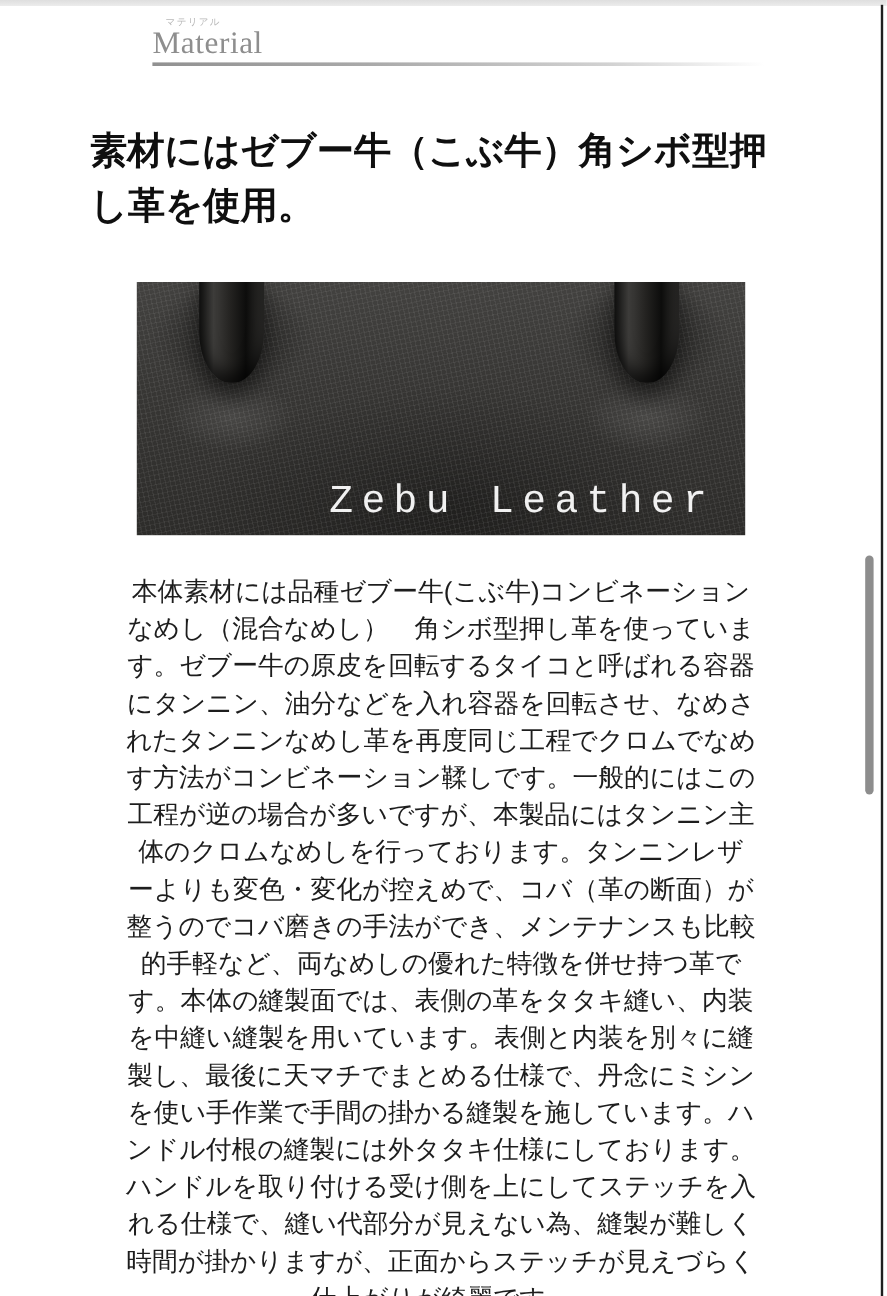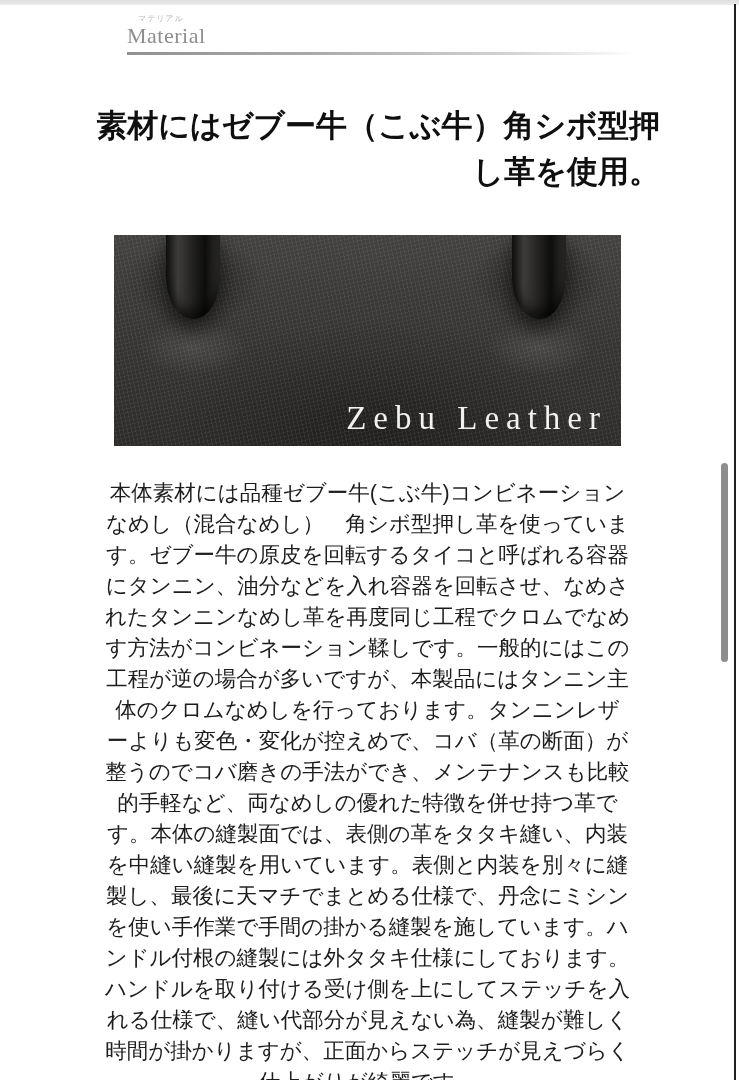--- a/index.html
+++ b/index.html
@@ -36,36 +36,36 @@
     margin-left: 11px;
     font-size: 8px;
     letter-spacing: 1px;
     color: #b8b8b8;
     line-height: 9px;
     font-family: "Liberation Serif", serif;
   }
   .sec-title {
     font-family: "Liberation Serif", serif;
     font-weight: 400;
-    font-size: 22px;
+    font-size: 26px;
     line-height: 26px;
     color: #8e8e8e;
     letter-spacing: 0.5px;
   }
   .sec-rule {
     margin-top: 3px;
     width: 510px; height: 3px;
     background: linear-gradient(90deg, #919191 0%, #a9a9a9 35%, #d2d2d2 75%, rgba(255,255,255,0) 100%);
   }
 
   
   .heading {
     margin: 48px auto 0;
     max-width: 585px;
-    text-align: right;
+    text-align: left;
     font-size: 31px;
     font-weight: 700;
     line-height: 46px;
     color: #0f0f0f;
   }
 
   
   .photo {
     position: relative;
     width: 507px; height: 211px;
@@ -92,22 +92,22 @@
   .handle {
     position: absolute; top: -8px;
     width: 54px; height: 92px;
     border-radius: 8px 8px 26px 26px / 8px 8px 42px 42px;
     background: linear-gradient(90deg, #161615 0%, #3e3d3b 22%, #242321 48%, #0d0d0c 72%, #343331 100%);
     box-shadow: 0 12px 20px rgba(0,0,0,0.55), inset 0 -8px 12px rgba(0,0,0,0.65);
   }
   .handle-left  { left: 52px; }
   .handle-right { left: 398px; }
   .caption {
-    position: absolute; right: 14px; bottom: 9px;
-    font-family: Liberation Serif, serif;
+    position: absolute; right: 25px; bottom: 9px;
+    font-family: Liberation Mono, monospace;
     font-size: 33px;
     letter-spacing: 7px;
     color: #f1f1f1;
   }
 
   
   .body-text {
     margin: 32px auto 0;
     width: 526px;
     text-align: center;

